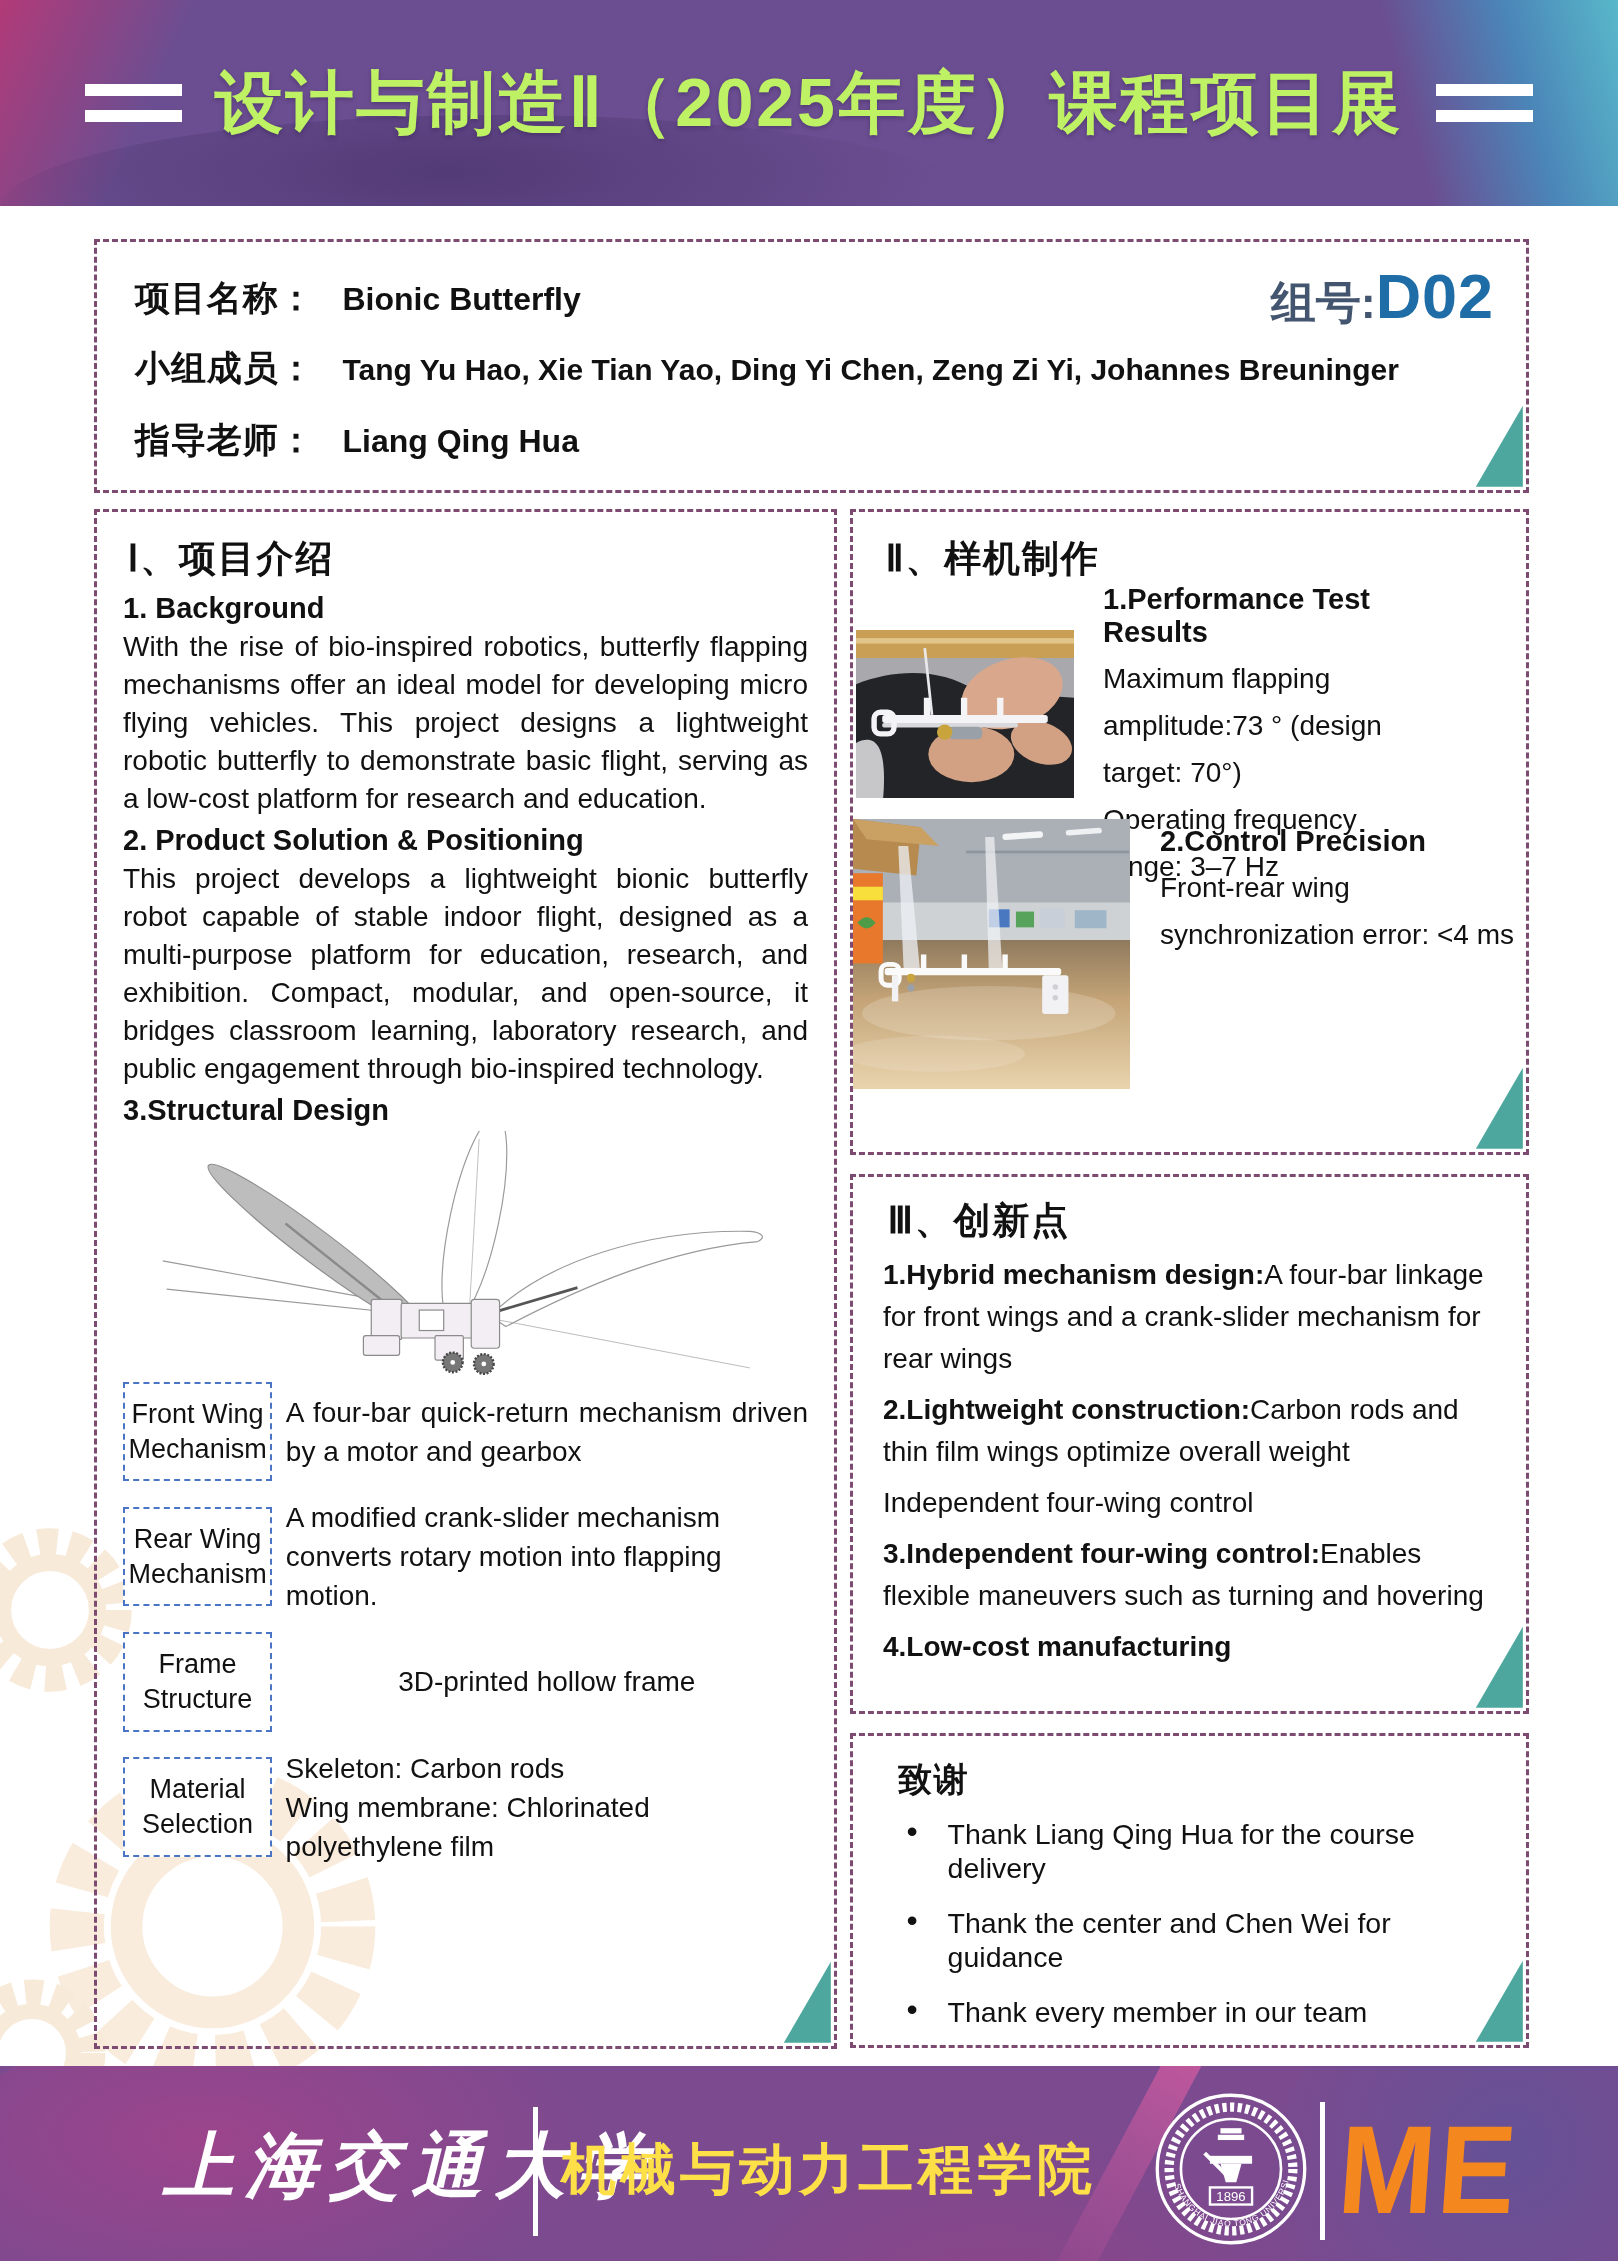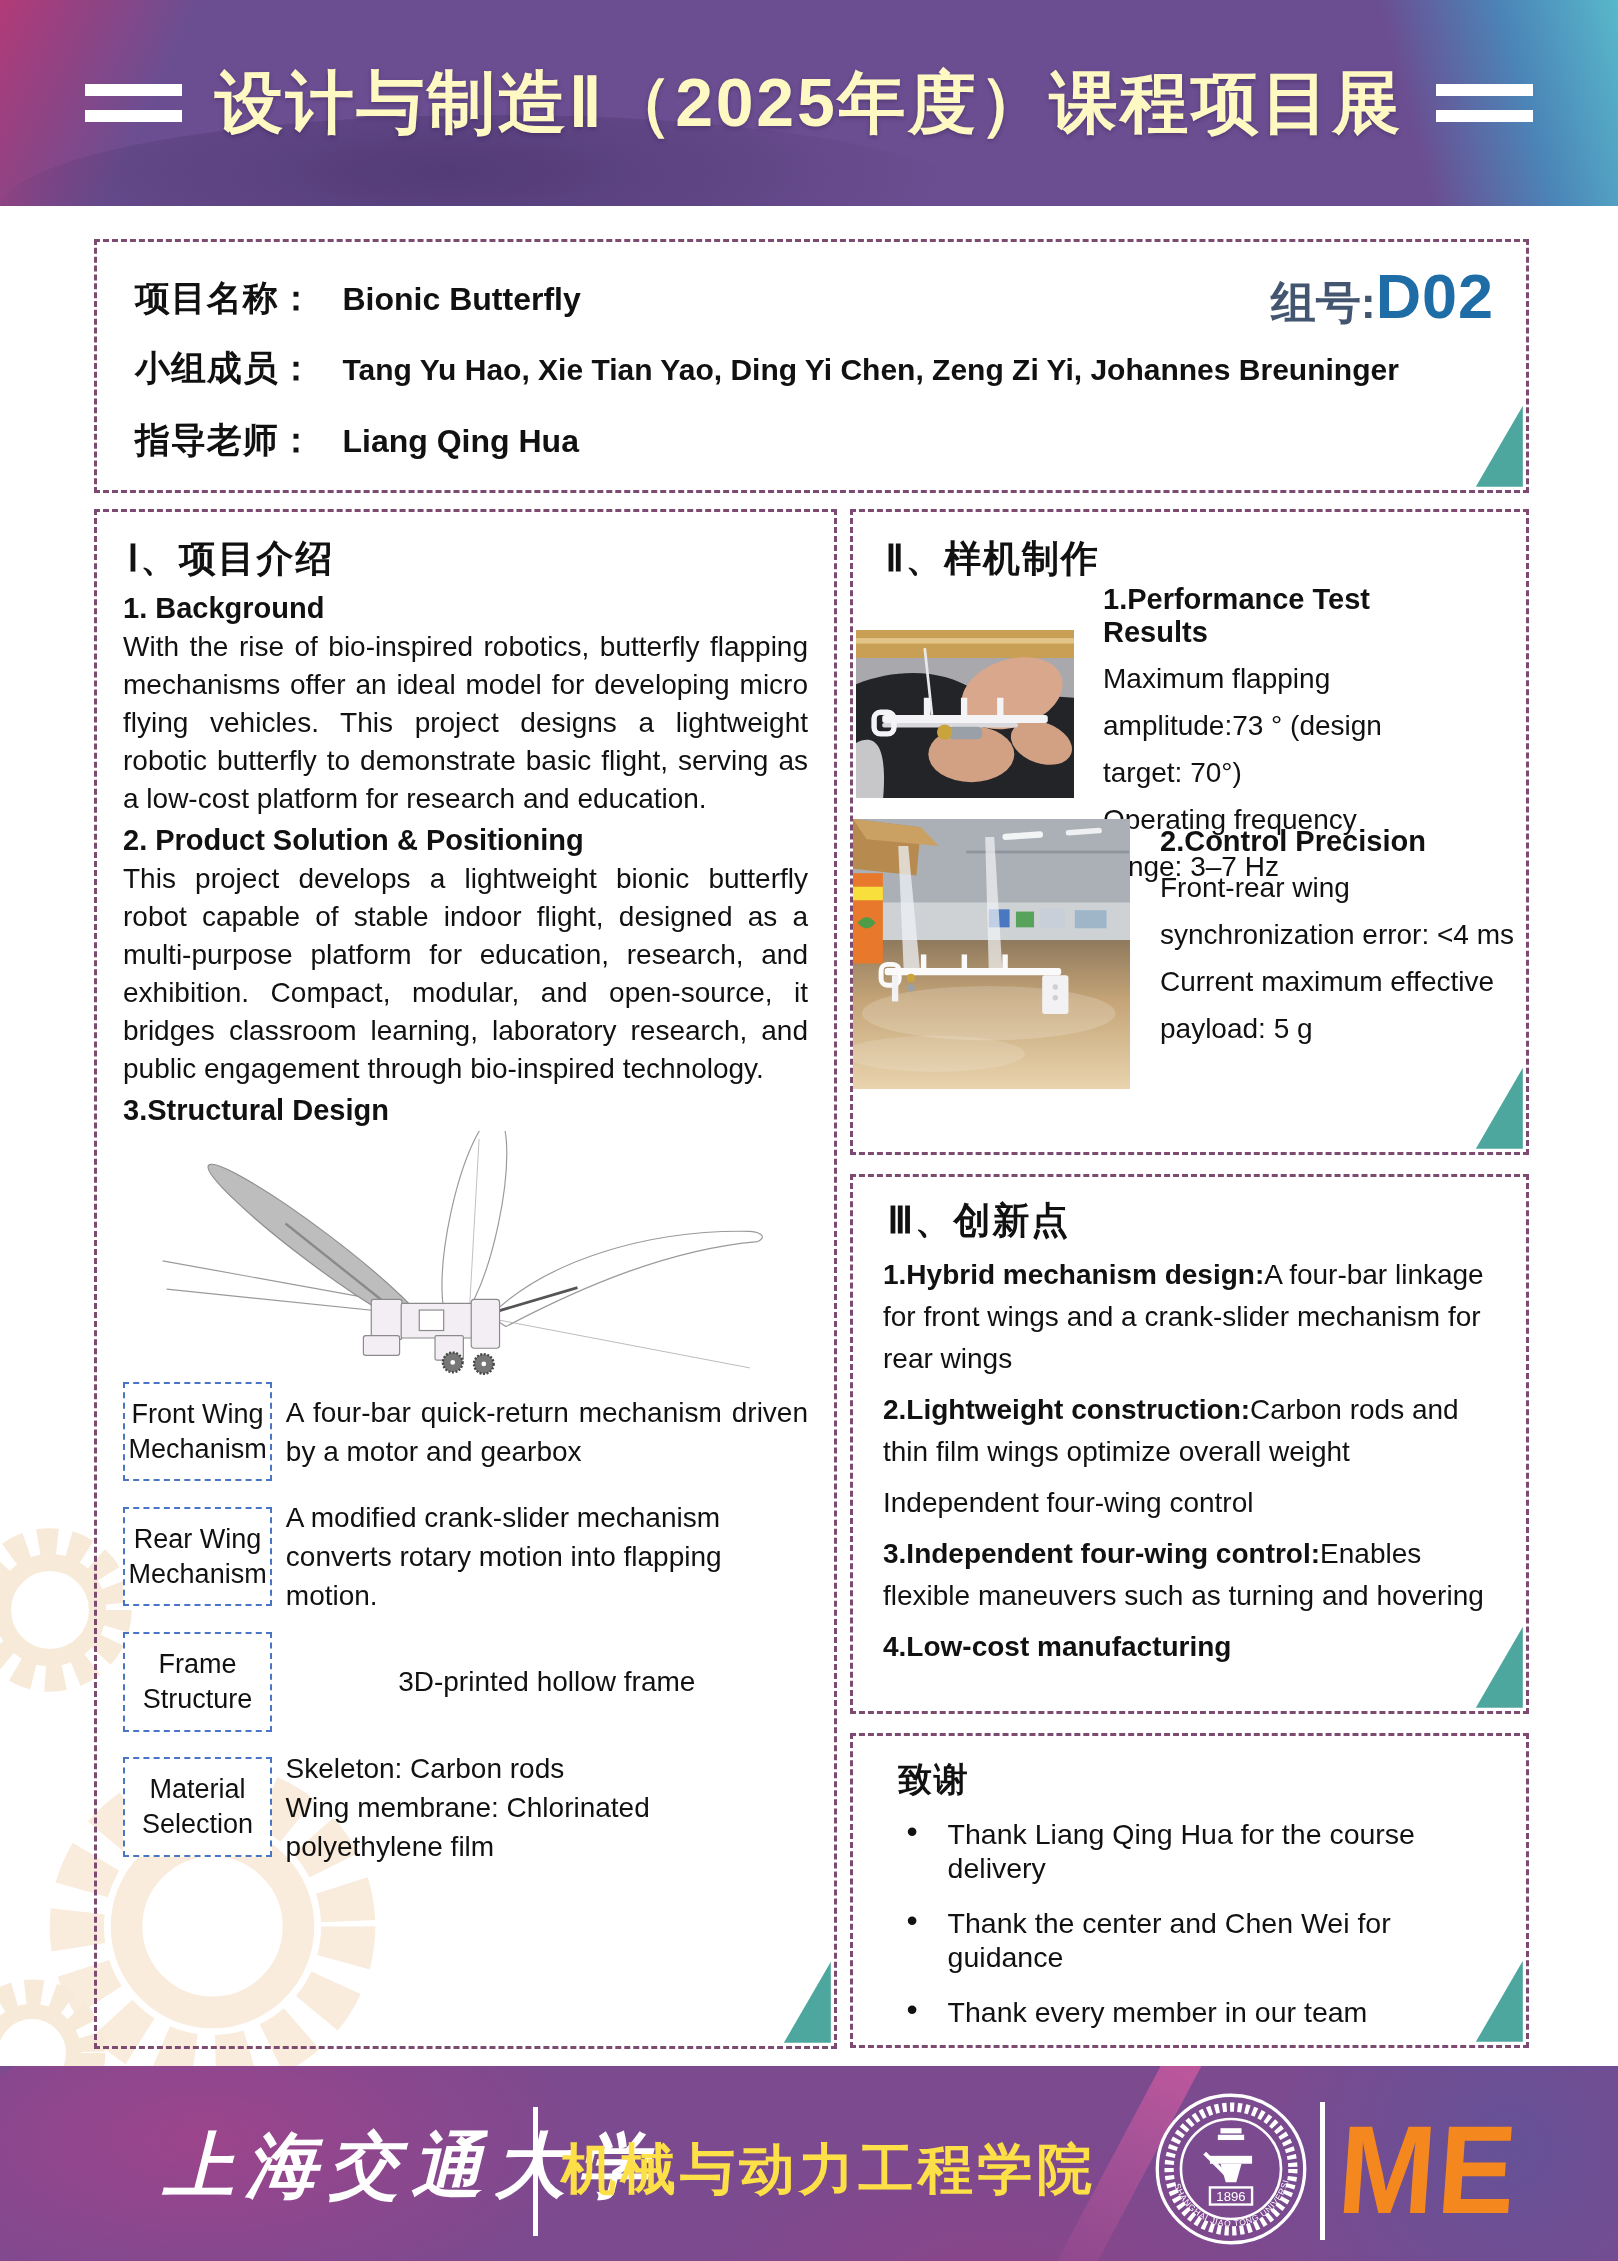--- a/index.html
+++ b/index.html
@@ -22,21 +22,21 @@
     background:radial-gradient(ellipse at 40% 40%,rgba(196,62,136,.45),rgba(196,62,136,0) 70%);}
   .ftr-mag2{left:678px;top:54px;width:633px;height:362px;border-radius:50%;
     background:radial-gradient(ellipse at 50% 50%,rgba(175,60,125,.35),rgba(175,60,125,0) 70%);}
   .ftr-blue{right:-54px;top:-81px;width:407px;height:407px;border-radius:50%;
     background:radial-gradient(ellipse at 60% 40%,rgba(75,90,160,.45),rgba(75,90,160,0) 70%);}
   .ftr-stripe{left:1103px;top:-27px;width:36px;height:280px;transform:rotate(28deg);
     background:linear-gradient(rgba(236,96,165,.6),rgba(236,96,165,0));}
   #header-inner{position:relative;height:100%;display:flex;align-items:center;justify-content:center;gap:33px;}
   .eq{display:flex;flex-direction:column;gap:13.6px;}
   .eq span{display:block;width:97px;height:12.2px;background:#fff;}
-  #poster-title{font-size:68px;font-weight:800;color:#fef9c3;letter-spacing:2.7px;white-space:nowrap;
+  #poster-title{font-size:68px;font-weight:800;color:#bef264;letter-spacing:2.7px;white-space:nowrap;
     text-shadow:0 1.8px 4.5px rgba(40,20,70,.35);}
   
   .panel{position:absolute;border:3.2px dashed var(--border-plum,#7d4a71);box-sizing:border-box;background:transparent;}
   .tri{position:absolute;right:3.2px;bottom:3.2px;width:47px;height:81px;
     background:var(--accent-teal,#4ea79e);clip-path:polygon(100% 0,100% 100%,0 100%);}
   
   #info-box{left:94px;top:239px;width:1435px;height:254px;}
   .info-row{position:absolute;left:38px;display:flex;align-items:baseline;white-space:nowrap;}
   .info-label{font-size:35px;font-weight:800;letter-spacing:0.9px;}
   .info-value{margin-left:28px;font-size:32px;font-weight:600;}
@@ -265,21 +265,20 @@
       <circle cx="447" cy="372" r="6" fill="#cfcfd4"></circle>
           <circle cx="447" cy="396" r="6" fill="#cfcfd4"></circle>
       <rect x="86" y="346" width="14" height="58" fill="#f2f2f4"></rect>
       <circle cx="128" cy="352" r="9" fill="#caa43e"></circle>
           <circle cx="128" cy="374" r="8" fill="#9aa0a8"></circle>
     </svg>
 
     <div id="ctrl-block">
       <div class="blk-title">2.Control Precision</div>
       <p class="blk-line">Front-rear wing synchronization error: &lt;4 ms</p>
-      <p class="blk-line">Current maximum effective payload: 5 g</p>
     </div>
     <div class="tri"></div>
   </div>
 
   <div id="innov-box" class="panel">
     <h2 class="sec-heading">Ⅲ、创新点</h2>
     <p class="innov-item"><span class="lead">1.Hybrid mechanism design:</span><span>A four-bar linkage for front wings and a crank-slider mechanism for rear wings</span></p>
     <p class="innov-item"><span class="lead">2.Lightweight construction:</span><span>Carbon rods and thin film wings optimize overall weight</span></p>
     <p class="innov-item"><span class="lead"></span><span>Independent four-wing control</span></p>
     <p class="innov-item"><span class="lead">3.Independent four-wing control:</span><span>Enables flexible maneuvers such as turning and hovering</span></p>

